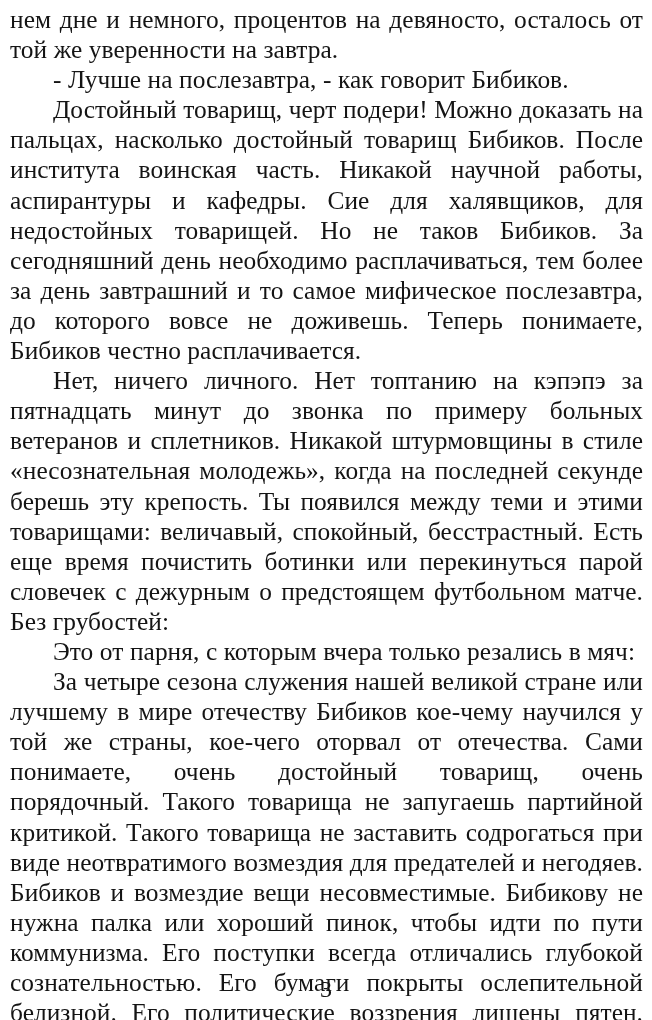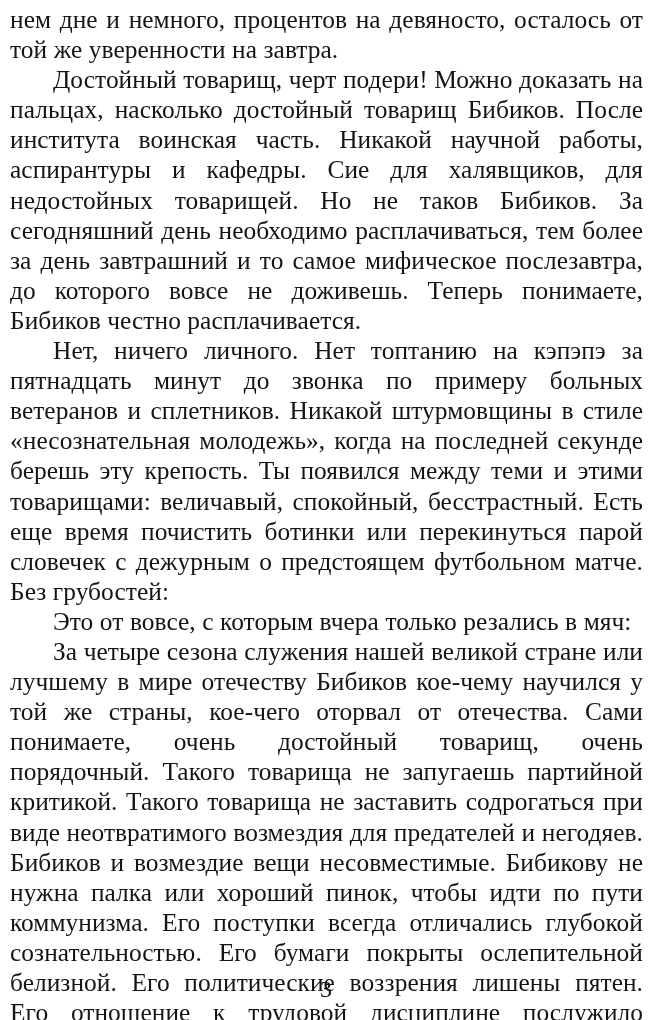--- a/index.html
+++ b/index.html
@@ -65,27 +65,28 @@
 </style>
 </head>
 <body>
 
 <div class="page">
 
   <div class="text-column">
 
     <p class="para continuation">нем дне и немного, процентов на девяносто, осталось от той же уверенности на завтра.</p>
 
+    <p class="para single-line">- Лучше на послезавтра, - как говорит Бибиков.</p>
 
     <p class="para">Достойный товарищ, черт подери! Можно доказать на пальцах, насколько достойный товарищ Бибиков. После института воинская часть. Никакой научной работы, аспирантуры и кафедры. Сие для халявщиков, для недостойных товарищей. Но не таков Бибиков. За сегодняшний день необходимо расплачиваться, тем более за день завтрашний и то самое мифическое послезавтра, до которого вовсе не доживешь. Теперь понимаете, Бибиков честно расплачивается.</p>
 
     <p class="para">Нет, ничего личного. Нет топтанию на кэпэпэ за пятнадцать минут до звонка по примеру больных ветеранов и сплетников. Никакой штурмовщины в стиле «несознательная молодежь», когда на последней секунде берешь эту крепость. Ты появился между теми и этими товарищами: величавый, спокойный, бесстрастный. Есть еще время почистить ботинки или перекинуться парой словечек с дежурным о предстоящем футбольном матче. Без грубостей:</p>
 
 
-    <p class="para single-line">Это от вовсе, с которым вчера только резались в мяч:</p>
+    <p class="para single-line">Это от парня, с которым вчера только резались в мяч:</p>
 
 
     <p class="para">За четыре сезона служения нашей великой стране или лучшему в мире отечеству Бибиков кое-чему научился у той же страны, кое-чего оторвал от отечества. Сами понимаете, очень достойный товарищ, очень порядочный. Такого товарища не запугаешь партийной критикой. Такого товарища не заставить содрогаться при виде неотвратимого возмездия для предателей и негодяев. Бибиков и возмездие вещи несовместимые. Бибикову не нужна палка или хороший пинок, чтобы идти по пути коммунизма. Его поступки всегда отличались глубокой сознательностью. Его бумаги покрыты ослепительной белизной. Его политические воззрения лишены пятен. Его отношение к трудовой дисциплине послужило притчею во языцех.</p>
 
   </div>
 
   <div class="page-number">3</div>
 
 </div>
 

